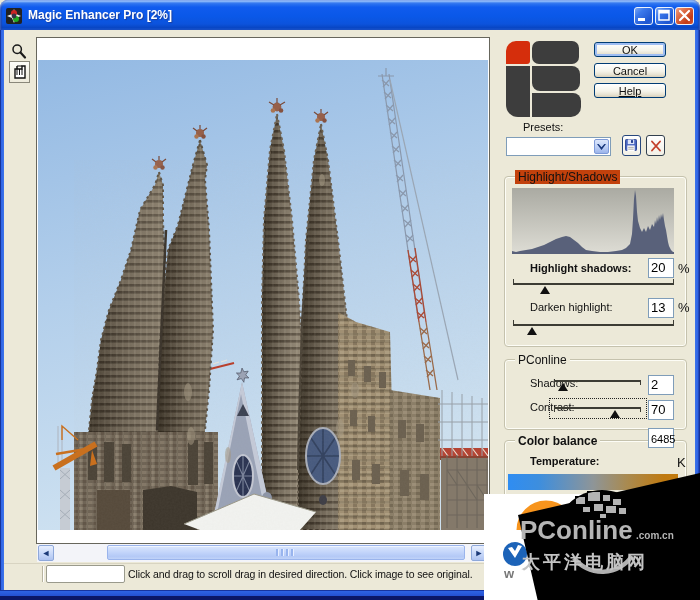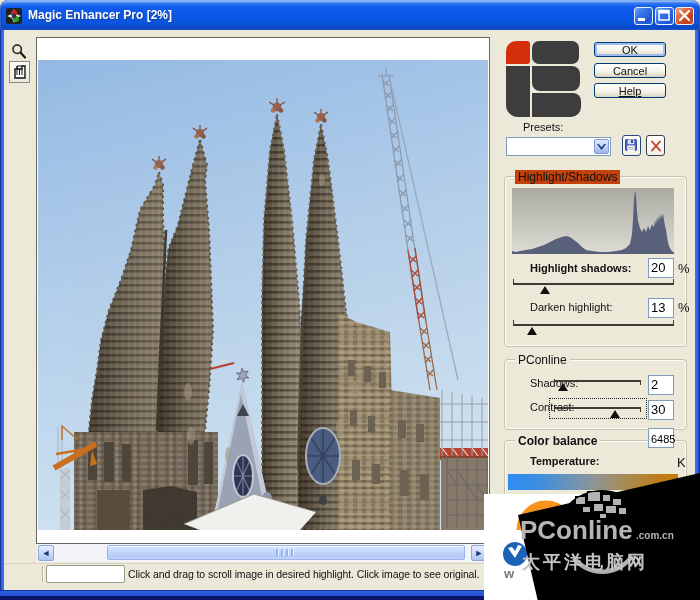--- a/index.html
+++ b/index.html
@@ -333,21 +333,21 @@
 <div id="hscroll" class="abs"></div>
 <div id="sb-left" class="abs sbtn">◄</div>
 <div id="sb-right" class="abs sbtn">►</div>
 <div id="sb-thumb" class="abs"></div>
 <div id="sb-grip" class="abs"></div>
 
 <div id="statusbar" class="abs"></div>
 <div id="st-pct" class="abs">33%</div>
 <div id="st-sep" class="abs"></div>
 <div id="st-input" class="abs"></div>
-<div id="st-msg" class="abs">Click and drag to scroll image in desired highlight. Click image to see original.</div>
+<div id="st-msg" class="abs">Click and drag to scroll drag in desired direction. Click image to see original.</div>
 
 <svg class="abs" style="left:506px;top:41px;width:76px;height:77px" viewBox="0 0 76 77">
 <path d="M10 0 H21 a3 3 0 0 1 3 3 V20 a3 3 0 0 1 -3 3 H0 V10 A10 10 0 0 1 10 0 Z" fill="#d52e0c"></path>
 <rect x="26" y="0" width="47" height="23" rx="7" fill="#3d3d3d"></rect>
 <path d="M0 25 H24 V76 H12 A12 12 0 0 1 0 64 Z" fill="#3d3d3d"></path>
 <path d="M26 25 H66 a8 8 0 0 1 8 8 V42 a8 8 0 0 1 -8 8 H34 a8 8 0 0 1 -8 -8 Z" fill="#3d3d3d"></path>
 <path d="M26 52 H67 a8 8 0 0 1 8 8 V66 a10 10 0 0 1 -10 10 H26 Z" fill="#3d3d3d"></path>
 </svg>
 <div id="btn-ok" class="abs btn">OK</div>
 <div id="btn-cancel" class="abs btn">Cancel</div>
@@ -403,21 +403,21 @@
 <div class="abs tick" style="left:554px;top:380px;"></div>
 <div class="abs tick" style="left:640px;top:380px;"></div>
 <div class="abs thumb" style="left:558px;top:383px;"></div>
 <div id="v-ra" class="abs vbox">2</div>
 <div class="abs lbl" style="left:513px;top:401px;">Contrast:</div>
 <div class="abs" style="left:549px;top:398px;width:98px;height:21px;border:1px dotted #222;box-sizing:border-box;"></div>
 <div class="abs track" style="left:554px;top:407px;width:87px;"></div>
 <div class="abs tick" style="left:554px;top:407px;"></div>
 <div class="abs tick" style="left:640px;top:407px;"></div>
 <div class="abs thumb" style="left:610px;top:410px;"></div>
-<div id="v-co" class="abs vbox">30</div>
+<div id="v-co" class="abs vbox">70</div>
 <div class="abs lbl" style="left:513px;top:455px;font-weight:bold;">Temperature:</div>
 <div id="v-te" class="abs vbox">6485</div>
 <div class="abs pct" style="left:677px;top:455px;">K</div>
 <div id="colorbar" class="abs"></div>
 
 <div id="wm-white" class="abs"></div>
 <svg class="abs" style="left:484px;top:494px;width:180px;height:106px" viewBox="0 0 180 106">
 <path d="M38 36 A 24 24 0 0 1 86 36" stroke="#f7941d" stroke-width="11" fill="none"></path>
 <circle cx="31" cy="60" r="12" fill="#1c63b8"></circle>
 <path d="M24 54 L31 64 L38 52 L34 51 L31 57 L28 53 Z" fill="#fff"></path>

